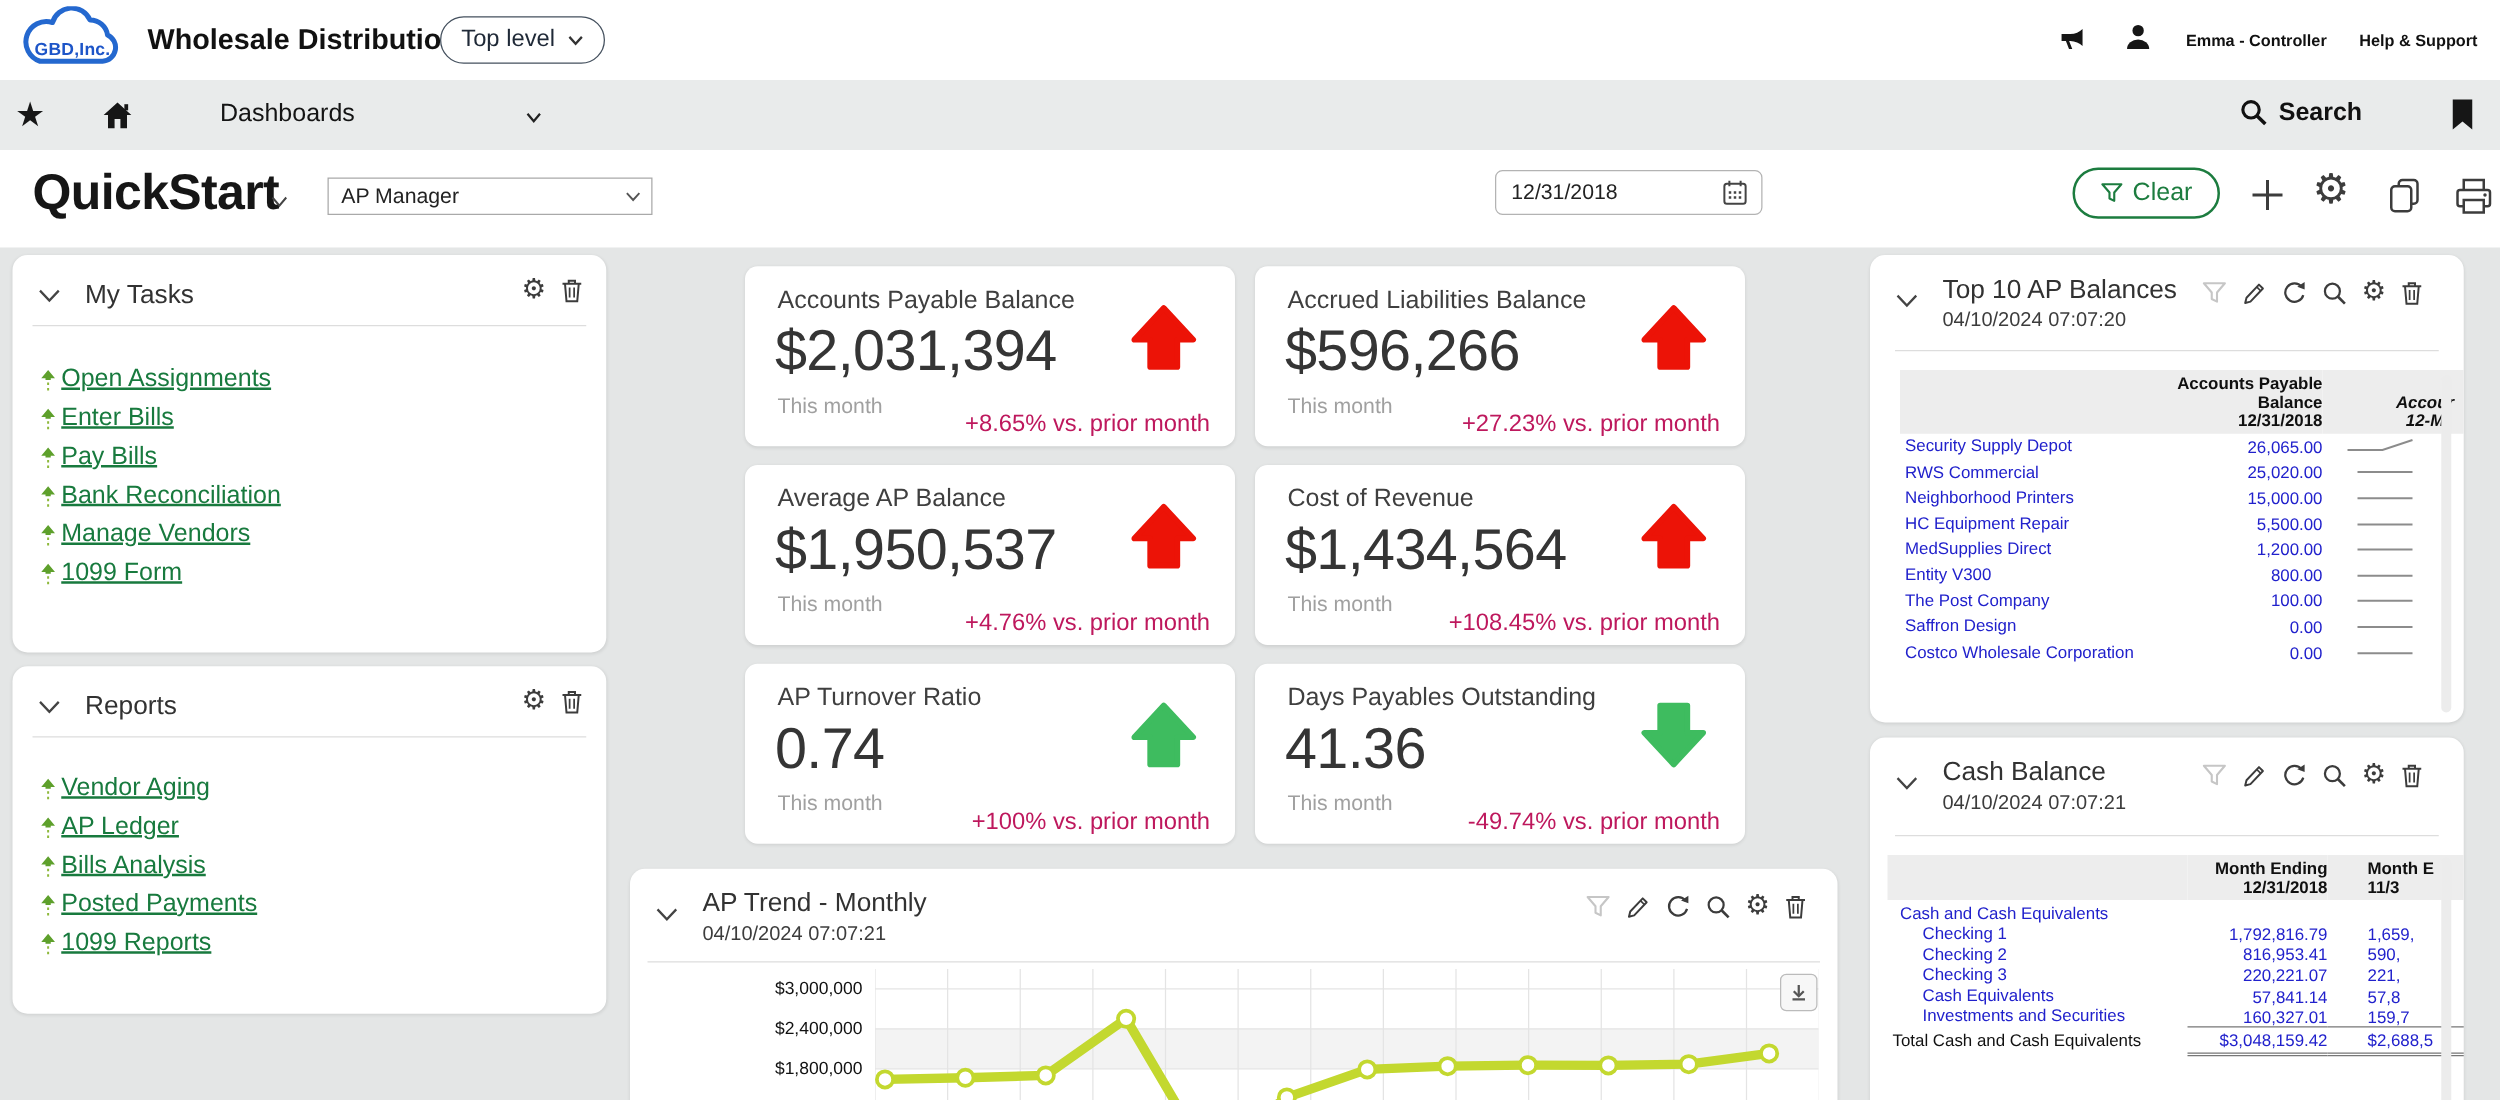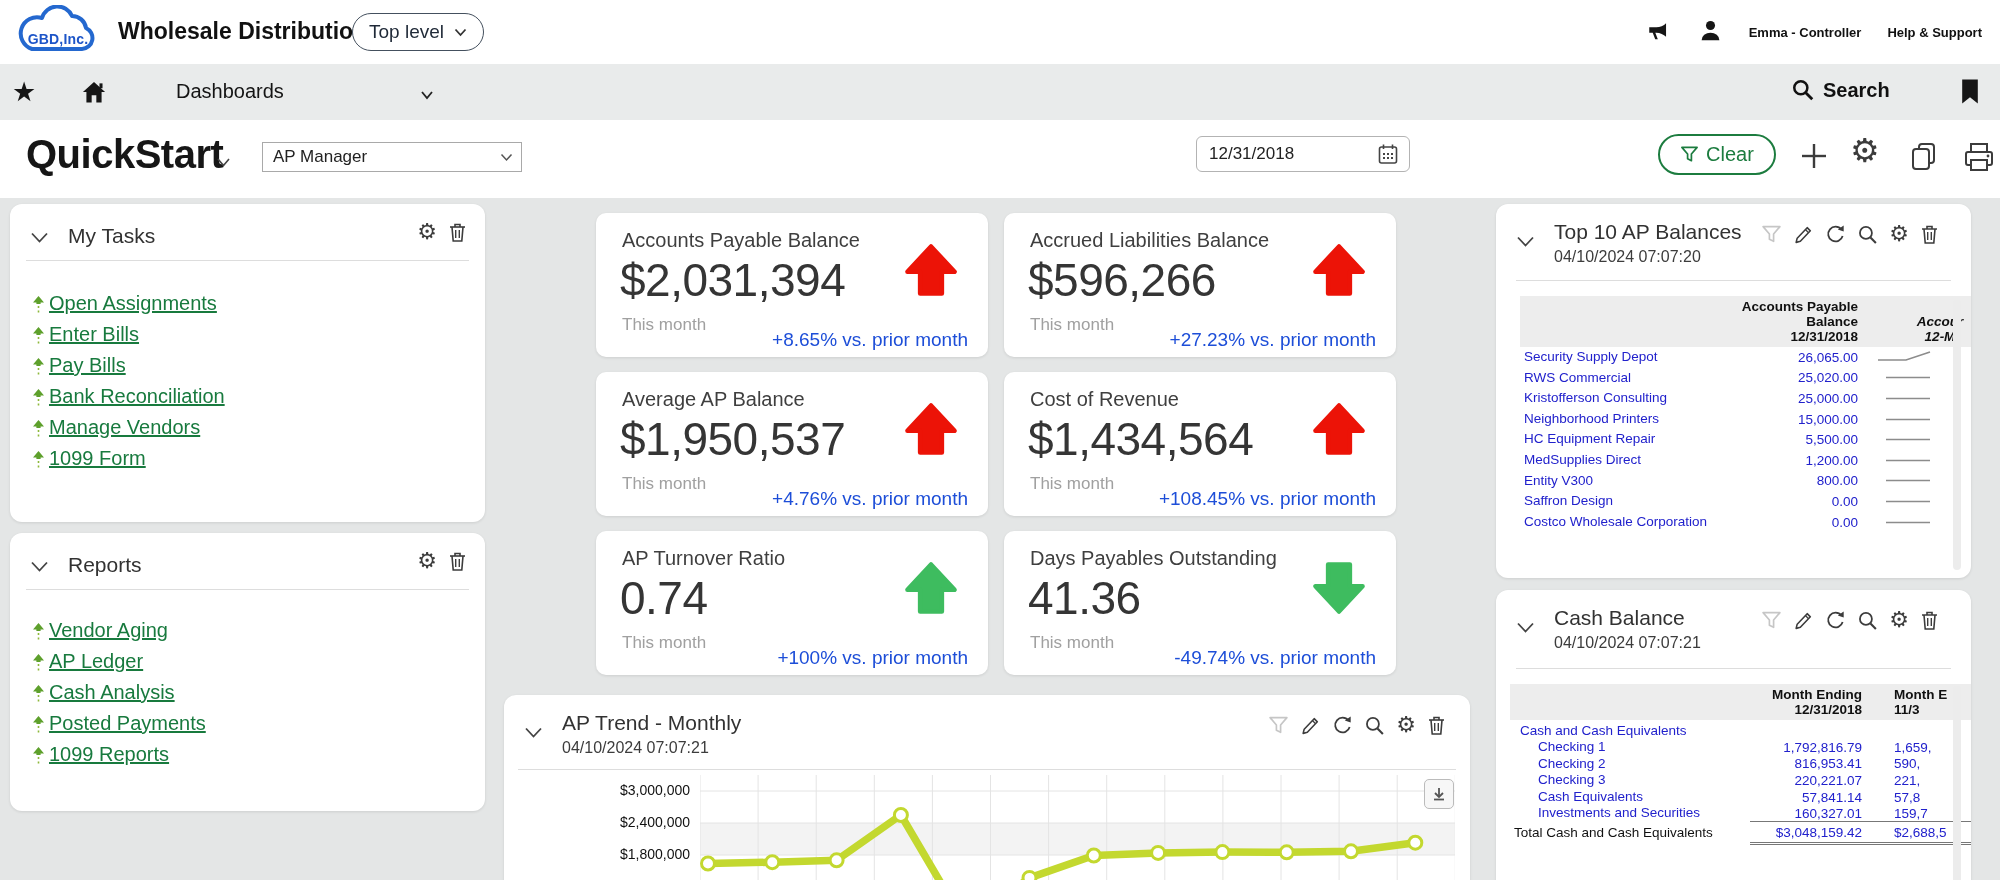--- a/index.html
+++ b/index.html
@@ -62,21 +62,21 @@
   .side-link { display:flex; align-items:flex-start; gap:4px; height:31px; }
   .green-link { font-size:20px; color:#187a3e; text-decoration:underline; cursor:pointer; }
 
   
   #kpi-grid { position:absolute; left:596px; top:15px; }
   .kpi-card { position:absolute; width:392px; height:144px; background:#fff; border-radius:10px; box-shadow:0 1px 3px rgba(0,0,0,.10); }
   .kpi-title { position:absolute; left:26px; top:16px; font-size:20px; color:#3f3f3f; }
   .kpi-value { position:absolute; left:24px; top:40px; font-size:46px; font-weight:500; color:#353535; letter-spacing:-.5px; }
   .kpi-arrow { position:absolute; right:28px; top:28px; }
   .kpi-period { position:absolute; left:26px; top:102px; font-size:17px; color:#a0a0a0; }
-  .kpi-delta { position:absolute; right:20px; top:116px; font-size:19px; color:#1d4ed8; }
+  .kpi-delta { position:absolute; right:20px; top:116px; font-size:19px; color:#be185d; }
 
   
   table { border-collapse:collapse; table-layout:fixed; }
   .dt { font-size:13.5px; }
   .dt th { font-weight:bold; color:#101010; background:#ededed; vertical-align:bottom; padding:3px 0; }
   .dt td { padding:0; }
   .num { text-align:right; }
   .blue { color:#2121cc; }
   .vtrack { position:absolute; width:8px; background:#ececec; border-radius:4px; cursor:pointer; }
 
@@ -301,21 +301,21 @@
             <path d="M6.5 1 L12 7.5 H8.6 V9 H4.4 V7.5 H1 Z" fill="#5ea02c"></path>
             <line x1="6.5" y1="11" x2="6.5" y2="19" stroke="#8db83a" stroke-width="1.6" stroke-dasharray="2 2.4"></line>
           </svg>
           <a class="green-link" href="#">AP Ledger</a>
         </div>
         <div class="side-link">
           <svg width="13" height="20" viewBox="0 0 13 20" style="margin-top:3px;">
             <path d="M6.5 1 L12 7.5 H8.6 V9 H4.4 V7.5 H1 Z" fill="#5ea02c"></path>
             <line x1="6.5" y1="11" x2="6.5" y2="19" stroke="#8db83a" stroke-width="1.6" stroke-dasharray="2 2.4"></line>
           </svg>
-          <a class="green-link" href="#">Cash Analysis</a>
+          <a class="green-link" href="#">Bills Analysis</a>
         </div>
         <div class="side-link">
           <svg width="13" height="20" viewBox="0 0 13 20" style="margin-top:3px;">
             <path d="M6.5 1 L12 7.5 H8.6 V9 H4.4 V7.5 H1 Z" fill="#5ea02c"></path>
             <line x1="6.5" y1="11" x2="6.5" y2="19" stroke="#8db83a" stroke-width="1.6" stroke-dasharray="2 2.4"></line>
           </svg>
           <a class="green-link" href="#">Posted Payments</a>
         </div>
         <div class="side-link">
           <svg width="13" height="20" viewBox="0 0 13 20" style="margin-top:3px;">
@@ -526,27 +526,20 @@
               </svg></td>
           </tr>
           <tr>
             <td class="blue" style="line-height: 20.6px; padding-left: 4px; white-space: nowrap; cursor: pointer;">RWS Commercial</td>
             <td class="num blue">25,020.00</td>
             <td style="padding-left: 14px;"><svg width="70" height="16" viewBox="0 0 70 16">
                 <line x1="14" y1="9.5" x2="58" y2="9.5" stroke="#8c8c8c" stroke-width="1.6"></line>
               </svg></td>
           </tr>
           <tr>
-            <td class="blue" style="line-height: 20.6px; padding-left: 4px; white-space: nowrap; cursor: pointer;">Kristofferson Consulting</td>
-            <td class="num blue">25,000.00</td>
-            <td style="padding-left: 14px;"><svg width="70" height="16" viewBox="0 0 70 16">
-                <line x1="14" y1="9.5" x2="58" y2="9.5" stroke="#8c8c8c" stroke-width="1.6"></line>
-              </svg></td>
-          </tr>
-          <tr>
             <td class="blue" style="line-height: 20.6px; padding-left: 4px; white-space: nowrap; cursor: pointer;">Neighborhood Printers</td>
             <td class="num blue">15,000.00</td>
             <td style="padding-left: 14px;"><svg width="70" height="16" viewBox="0 0 70 16">
                 <line x1="14" y1="9.5" x2="58" y2="9.5" stroke="#8c8c8c" stroke-width="1.6"></line>
               </svg></td>
           </tr>
           <tr>
             <td class="blue" style="line-height: 20.6px; padding-left: 4px; white-space: nowrap; cursor: pointer;">HC Equipment Repair</td>
             <td class="num blue">5,500.00</td>
             <td style="padding-left: 14px;"><svg width="70" height="16" viewBox="0 0 70 16">
@@ -556,20 +549,27 @@
           <tr>
             <td class="blue" style="line-height: 20.6px; padding-left: 4px; white-space: nowrap; cursor: pointer;">MedSupplies Direct</td>
             <td class="num blue">1,200.00</td>
             <td style="padding-left: 14px;"><svg width="70" height="16" viewBox="0 0 70 16">
                 <line x1="14" y1="9.5" x2="58" y2="9.5" stroke="#8c8c8c" stroke-width="1.6"></line>
               </svg></td>
           </tr>
           <tr>
             <td class="blue" style="line-height: 20.6px; padding-left: 4px; white-space: nowrap; cursor: pointer;">Entity V300</td>
             <td class="num blue">800.00</td>
+            <td style="padding-left: 14px;"><svg width="70" height="16" viewBox="0 0 70 16">
+                <line x1="14" y1="9.5" x2="58" y2="9.5" stroke="#8c8c8c" stroke-width="1.6"></line>
+              </svg></td>
+          </tr>
+          <tr>
+            <td class="blue" style="line-height: 20.6px; padding-left: 4px; white-space: nowrap; cursor: pointer;">The Post Company</td>
+            <td class="num blue">100.00</td>
             <td style="padding-left: 14px;"><svg width="70" height="16" viewBox="0 0 70 16">
                 <line x1="14" y1="9.5" x2="58" y2="9.5" stroke="#8c8c8c" stroke-width="1.6"></line>
               </svg></td>
           </tr>
           <tr>
             <td class="blue" style="line-height: 20.6px; padding-left: 4px; white-space: nowrap; cursor: pointer;">Saffron Design</td>
             <td class="num blue">0.00</td>
             <td style="padding-left: 14px;"><svg width="70" height="16" viewBox="0 0 70 16">
                 <line x1="14" y1="9.5" x2="58" y2="9.5" stroke="#8c8c8c" stroke-width="1.6"></line>
               </svg></td>

